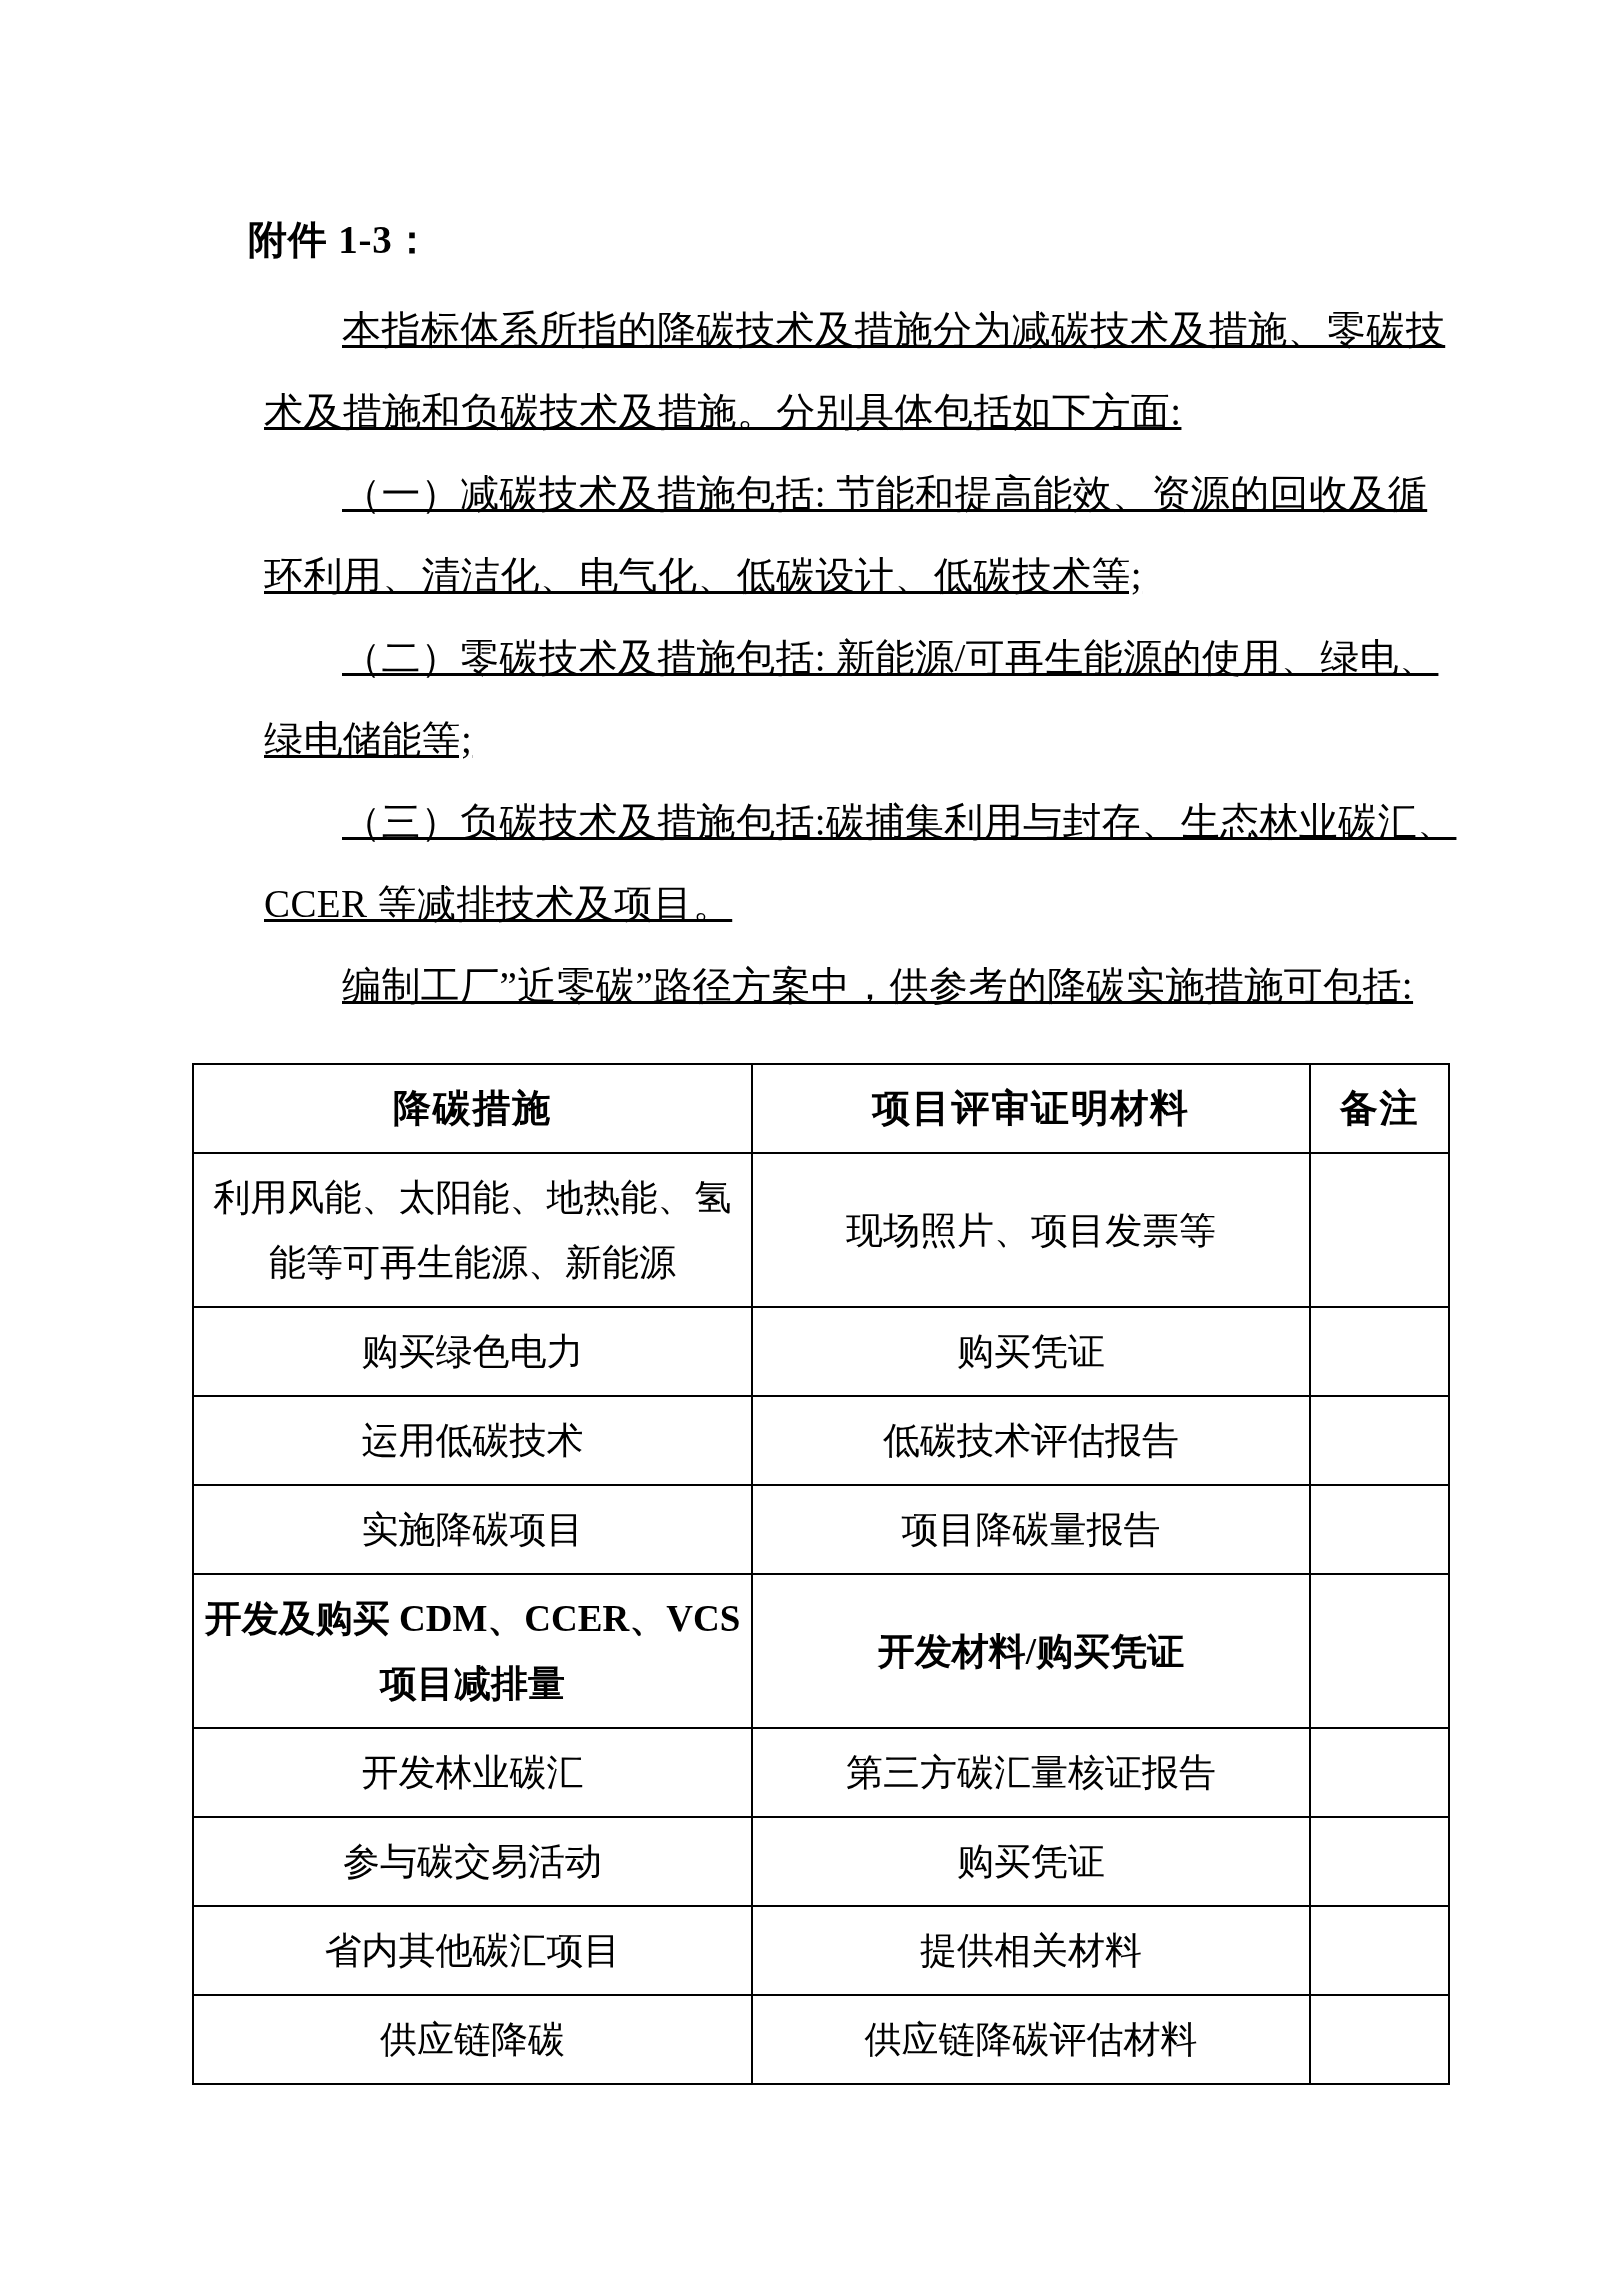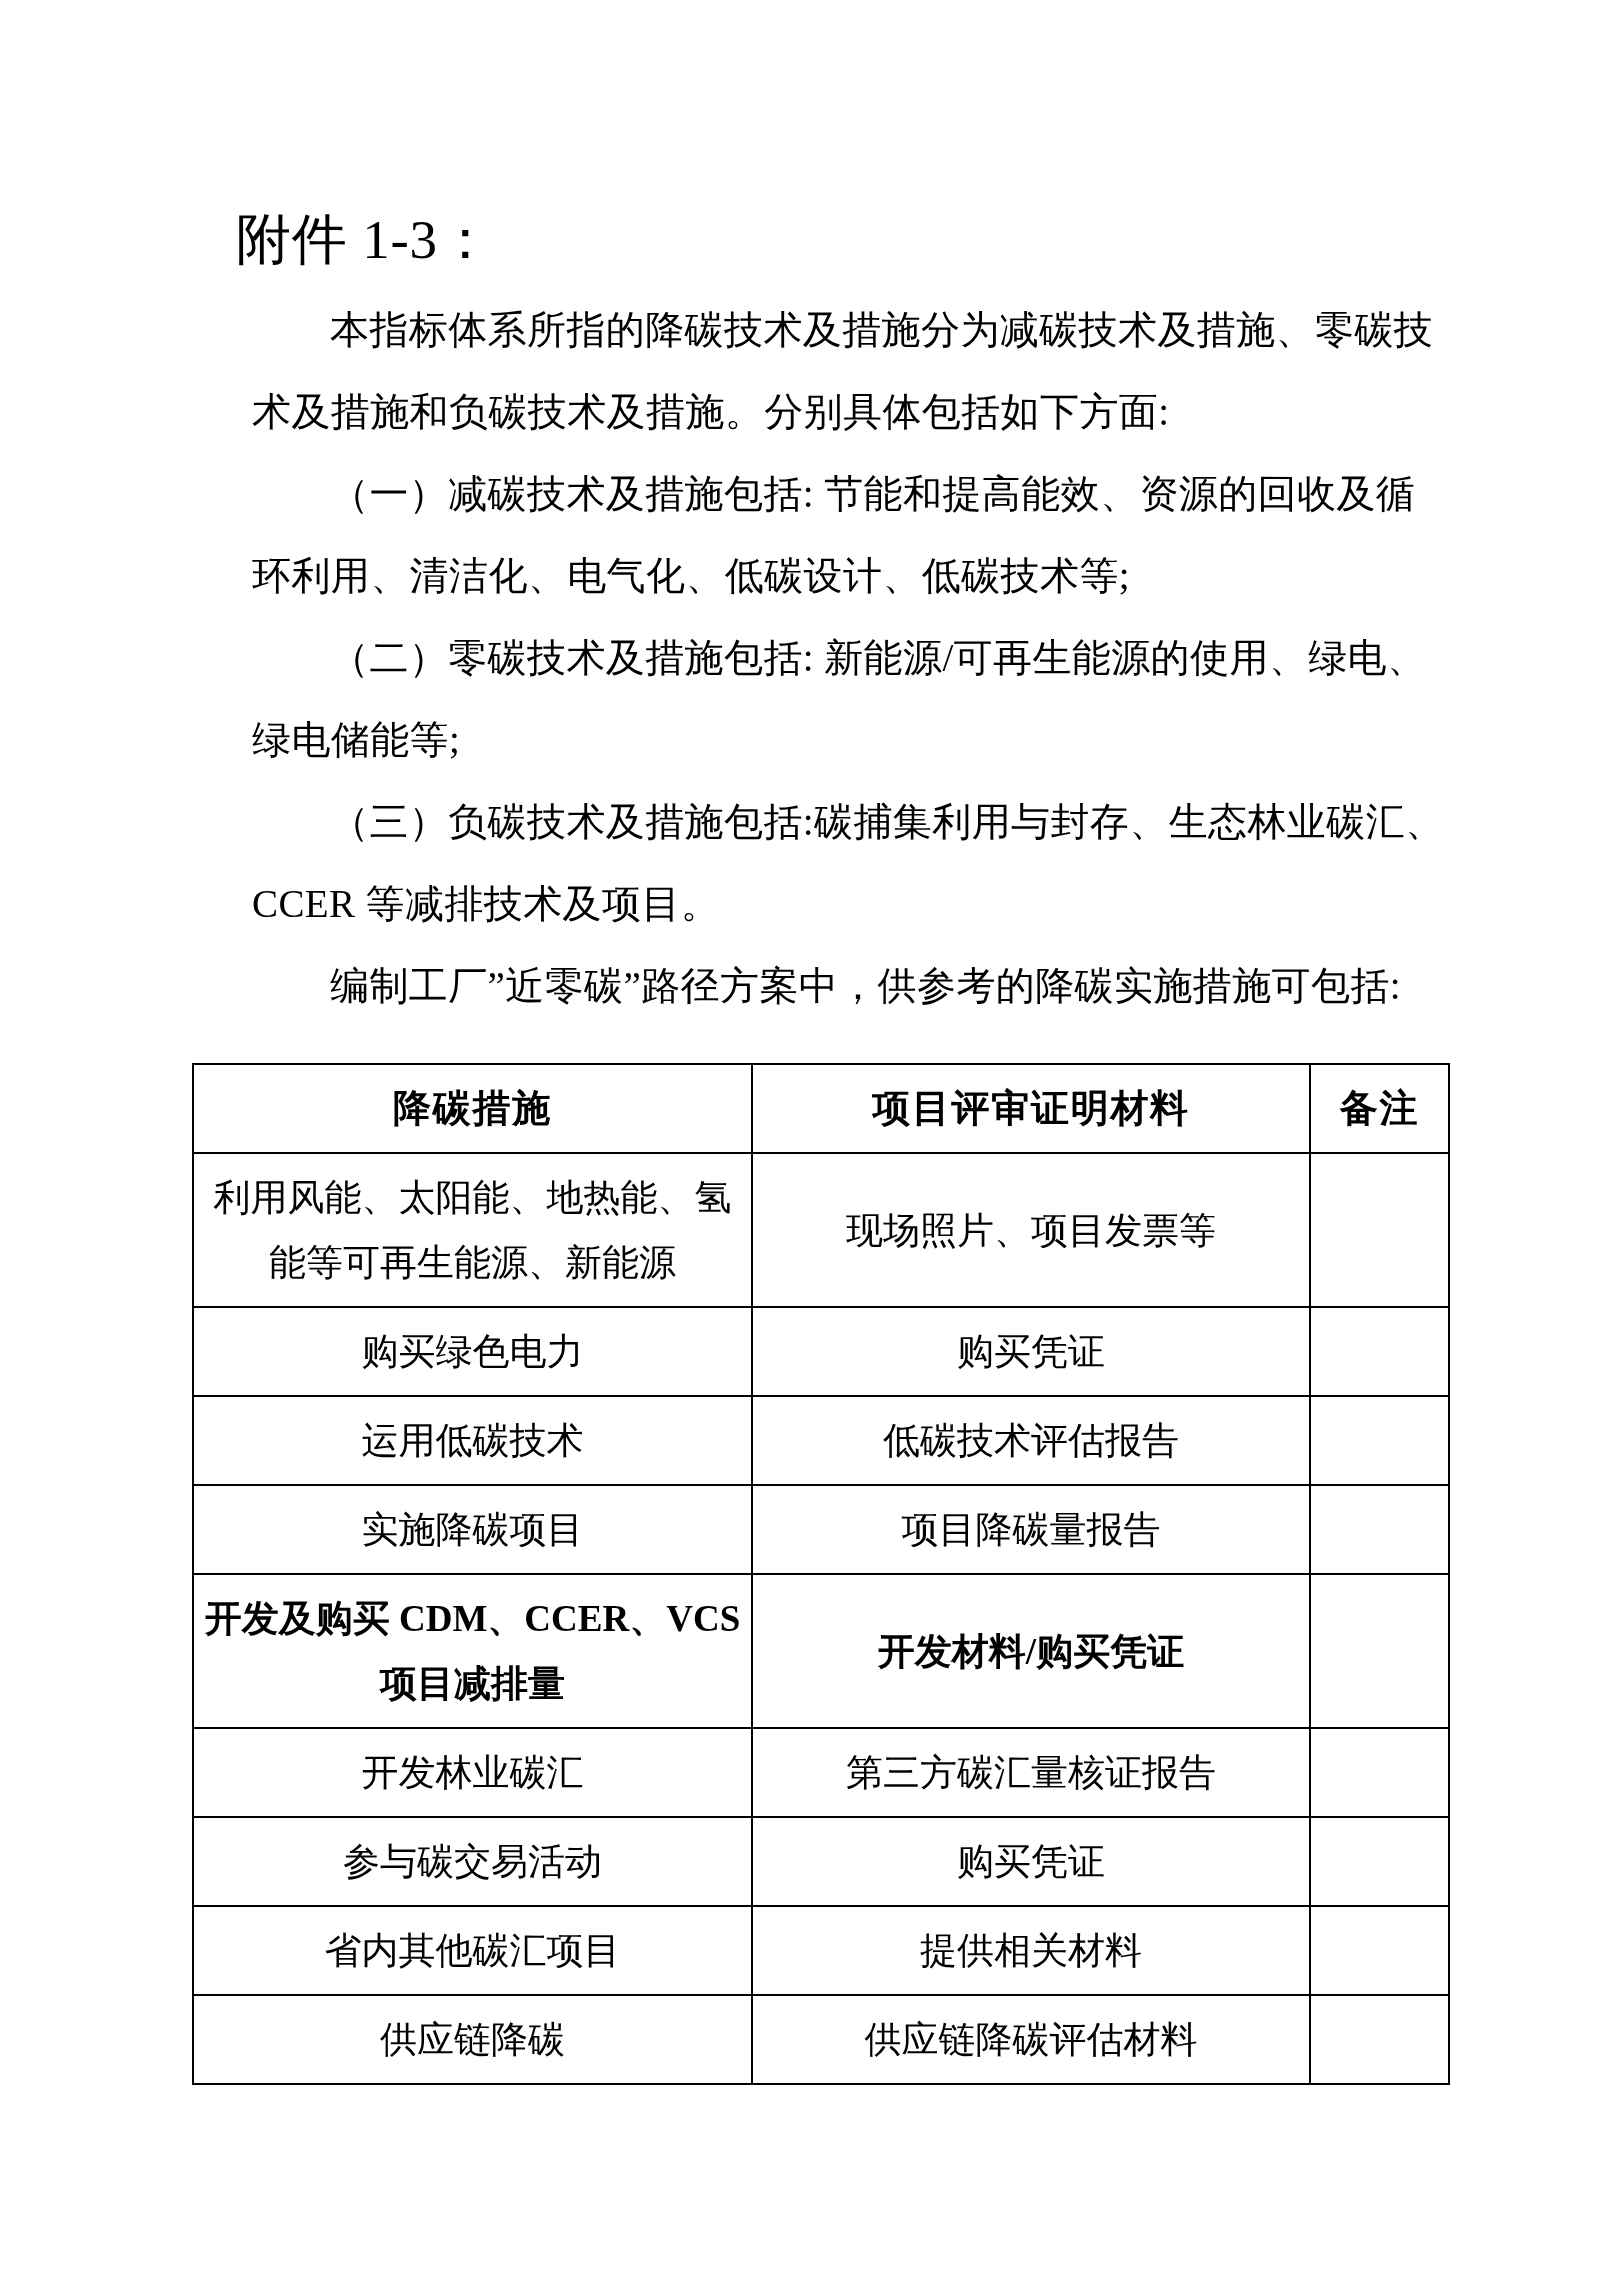--- a/index.html
+++ b/index.html
@@ -8,33 +8,34 @@
     width: 1623px;
     height: 2295px;
     margin: 0 auto;
     background: #ffffff;
     color: #000000;
     font-family: "Liberation Serif", "DejaVu Serif", serif;
     overflow: hidden;
   }
   .title {
     position: absolute;
-    left: 236px;
+    left: 248px;
     top: 213px;
-    font-size: 55px;
-    font-weight: normal;
+    font-size: 39px;
+    font-weight: bold;
     line-height: 54px;
     letter-spacing: 0.8px;
     white-space: nowrap;
   }
   .bodytext {
     position: absolute;
-    left: 252px;
+    left: 264px;
     top: 289px;
     width: 1192px;
+    text-decoration: underline;
   }
   .line {
     font-size: 39px;
     line-height: 82px;
     height: 82px;
     white-space: nowrap;
     letter-spacing: 0.4px;
   }
   .line.indent { padding-left: 78px; }
   table.measures {

